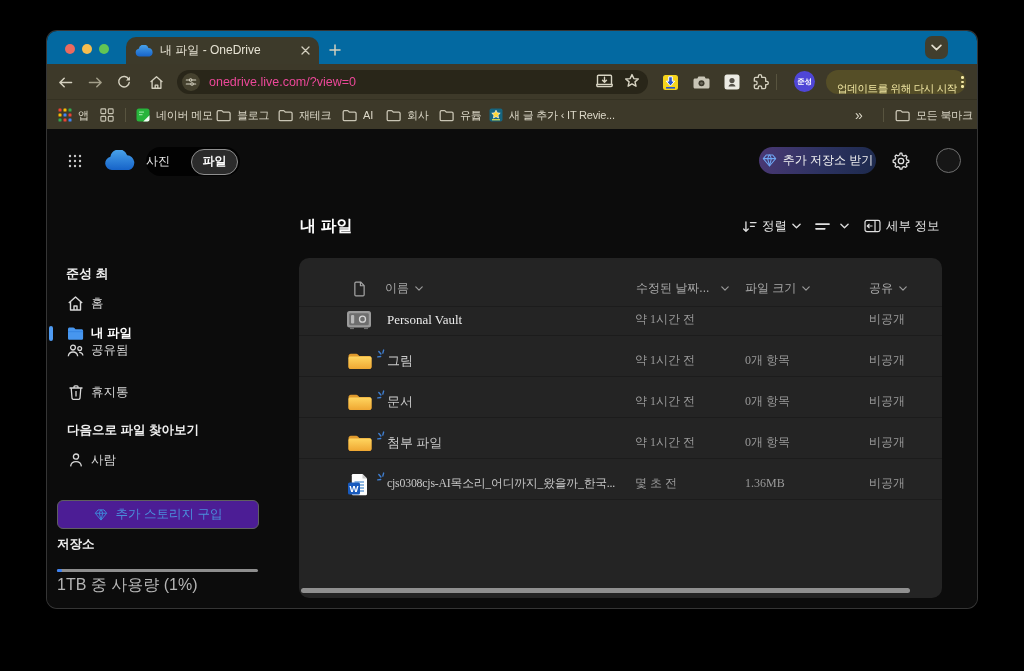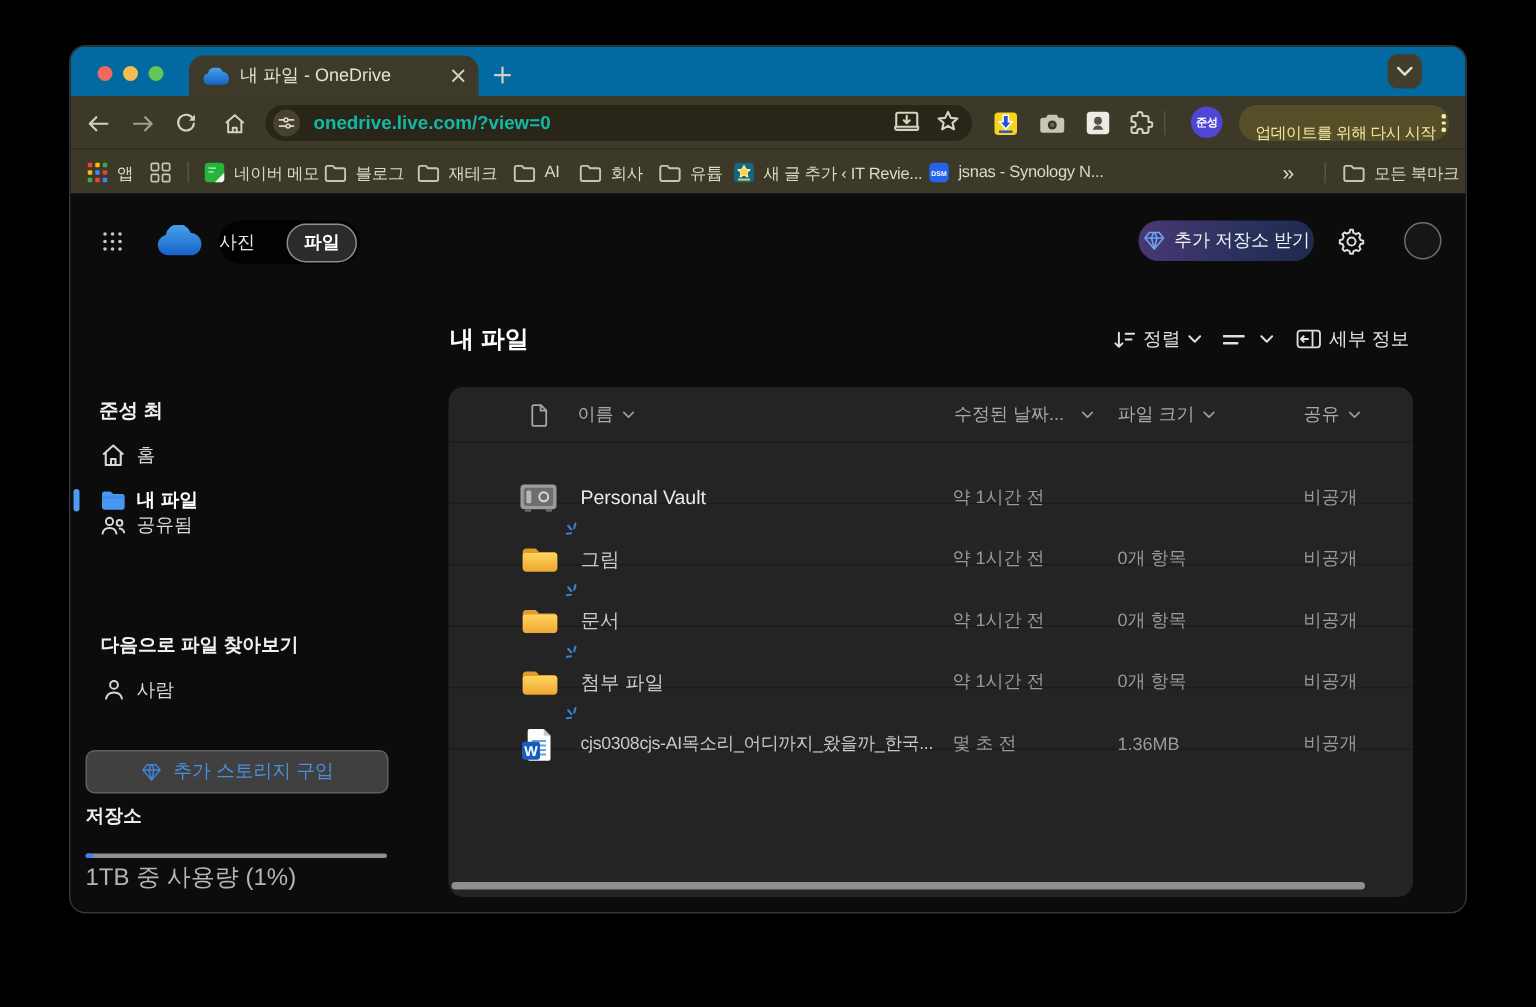--- a/index.html
+++ b/index.html
@@ -20,21 +20,21 @@
   .newtab { position:absolute; left:276px; top:7px; width:24px; height:24px; display:flex; align-items:center; justify-content:center; }
   .winchev { position:absolute; left:878px; top:5px; width:23px; height:23px; border-radius:7px;
              background:#413e2d; display:flex; align-items:center; justify-content:center; }
 
   .toolbar { position:absolute; left:0; top:33px; width:930px; height:35px; background:#3d3929; }
   .navic { position:absolute; top:9px; width:18px; height:18px; display:flex; align-items:center; justify-content:center; }
   .urlpill { position:absolute; left:130px; top:6px; width:471px; height:24px; border-radius:12px;
              background:#292619; display:flex; align-items:center; }
   .tunecircle { width:18px; height:18px; border-radius:50%; background:#45412e; margin-left:5px;
                 display:flex; align-items:center; justify-content:center; }
-  .urltext { font-size:12.5px; font-weight:700; color:#14b8a6; margin-left:9px; flex:1; }
+  .urltext { font-size:12.5px; font-weight:400; color:#ec4899; margin-left:9px; flex:1; }
   .extic { position:absolute; top:9px; width:18px; height:18px; display:flex; align-items:center; justify-content:center; }
   .vsep { position:absolute; width:1px; background:#58543f; }
   .avatar-chrome { position:absolute; left:747px; top:7px; width:21px; height:21px; border-radius:50%;
                    background:#4f46d6; color:#fff; font-size:7.5px; font-weight:700;
                    display:flex; align-items:center; justify-content:center; letter-spacing:-.3px; }
   .updatepill { position:absolute; left:779px; top:6px; width:140px; height:24px; border-radius:12px;
                 background:#554e27; display:flex; align-items:center; padding:0 7px 0 11px; }
   .updatetext { font-size:10.5px; color:#f3e9a4; flex:1; white-space:nowrap; letter-spacing:-.3px;margin-top:14px; }
   .kebab { display:flex; flex-direction:column; gap:2px; margin-left:4px; }
   .kebab i { width:2.5px; height:2.5px; border-radius:50%; background:#f3e9a4; }
@@ -69,39 +69,39 @@
                background:linear-gradient(90deg,#2e68d9,#5a52d4); display:flex; align-items:center;
                justify-content:center; gap:7px; color:#fff; font-size:11.5px; white-space:nowrap; letter-spacing:-.2px; }
   .sb-owner { position:absolute; left:19px; top:136px; font-size:13px; font-weight:700; color:#f0f0f0; }
   .sb-item { position:absolute; left:0; width:253px; height:28px; display:flex; align-items:center; }
   .sb-item .ic { width:17px; height:17px; margin-left:20px; display:flex; align-items:center; justify-content:center; }
   .sb-item .lbl { margin-left:7px; font-size:12.5px; color:#d8d8d8; }
   .sb-item.sel .lbl { color:#fff; font-weight:700; }
   .selbar { position:absolute; left:2px; top:197px; width:3.5px; height:15px; border-radius:2px; background:#4f9bf2; }
   .sb-section { position:absolute; left:20px; top:293px; font-size:12.5px; font-weight:700; color:#f0f0f0; }
   .buybtn { position:absolute; left:10px; top:371px; width:202px; height:29px; border-radius:6px;
-            border:1px solid #5f5f5f; background:#404040; display:flex; align-items:center;
+            border:1px solid #5f5f5f; background:#4c1d95; display:flex; align-items:center;
             justify-content:center; gap:8px; }
   .buybtn span { font-size:12.5px; color:#4a8fdc; }
   .sb-storage { position:absolute; left:10px; top:407px; font-size:12.5px; font-weight:700; color:#ededed; }
   .sb-prog { position:absolute; left:10px; top:440px; width:201px; height:2.5px; border-radius:2px; background:#8e8e8e; }
   .sb-prog i { position:absolute; left:0; top:0; width:5px; height:2.5px; border-radius:2px; background:#3b82f6; }
   .sb-usage { position:absolute; left:10px; top:446px; font-size:16px; color:#b5b5b5; }
 
   .main-title { position:absolute; left:253px; top:87px; font-size:16px; font-weight:700; color:#fff; }
   .mt-tool { position:absolute; top:88px; height:18px; display:flex; align-items:center; gap:5px; }
   .mt-tool span { font-size:12.5px; color:#e3e3e3; }
 
   .panel { position:absolute; left:252px; top:129px; width:643px; height:340px; border-radius:10px;
            background:#242424; }
-  .thead { position:absolute; left:0; top:0; width:643px; height:37px; border-bottom:1px solid #1c1c1c;
+  .thead { position:absolute; left:0; top:12px; width:643px; height:37px; border-bottom:1px solid #1c1c1c;
            font-size:12px; color:#a9a9a9; }
   .th { position:absolute; top:0; height:37px; display:flex; align-items:center; gap:6px; }
   .trow { position:absolute; left:0; width:643px; height:41px; border-bottom:1px solid #1c1c1c; }
-  .cell { position:absolute; top:16px; height:41px; display:flex; align-items:center; }
+  .cell { position:absolute; top:4px; height:41px; display:flex; align-items:center;font-family:Liberation Serif, serif; }
   .fname { font-size:13px; color:#c9c9c9; white-space:nowrap; }
   .fname.bright { color:#ebebeb; }
   .meta { font-size:12px; color:#9a9a9a; }
   .sparkle { position:absolute; left:78px; top:8px; }
   .hscroll { position:absolute; left:2px; top:330px; width:609px; height:4.5px; border-radius:3px; background:#909090; }
 </style>
 </head>
 <body>
 
 <svg width="0" height="0" style="position:absolute">
@@ -423,27 +423,20 @@
         <span class="bm-label">유튭</span>
       </div>
       <div class="bm" style="left:442px">
         <svg width="14" height="14" viewBox="0 0 14 14">
           <rect x="0.5" y="0.5" width="13" height="13" rx="2" fill="#17657f"></rect>
           <path fill="#ffd633" stroke="#fff" stroke-width=".6" d="M7 2.2l1.3 2.6 2.9.4-2.1 2 .5 2.9L7 8.7 4.4 10.1l.5-2.9-2.1-2 2.9-.4L7 2.2z"></path>
           <rect x="3" y="11" width="8" height="1.4" fill="#e8e44c" opacity=".85"></rect>
         </svg>
         <span class="bm-label">새 글 추가 ‹ IT Revie...</span>
       </div>
-      <div class="bm" style="left:572px">
-        <svg width="14" height="14" viewBox="0 0 14 14">
-          <rect x="0.5" y="0.5" width="13" height="13" rx="3" fill="#2563eb"></rect>
-          <text x="7" y="9.2" font-size="4.6" font-weight="700" fill="#fff" text-anchor="middle" font-family="Liberation Sans,sans-serif">DSM</text>
-        </svg>
-        <span class="bm-label">jsnas - Synology N...</span>
-      </div>
       <div class="bm" style="left:808px">
         <span class="bm-label" style="margin-left:0;font-size:14px">»</span>
       </div>
       <div class="vsep" style="left:836px;top:8px;height:14px"></div>
       <div class="bm" style="left:848px">
         <svg width="15" height="13">
             <use href="#sym-bmfolder"></use>
           </svg>
         <span class="bm-label">모든 북마크</span>
       </div>
@@ -508,20 +501,28 @@
       </div>
       <div class="selbar"></div>
       <div class="sb-item" style="top:207px">
         <span class="ic">
             <svg width="17" height="15">
               <use href="#sym-people"></use>
             </svg>
           </span>
         <span class="lbl">공유됨</span>
       </div>
+      <div class="sb-item" style="top:249px">
+        <span class="ic">
+            <svg width="16" height="17">
+              <use href="#sym-trash"></use>
+            </svg>
+          </span>
+        <span class="lbl">휴지통</span>
+      </div>
       <div class="sb-section">다음으로 파일 찾아보기</div>
       <div class="sb-item" style="top:317px">
         <span class="ic">
             <svg width="16" height="16">
               <use href="#sym-person"></use>
             </svg>
           </span>
         <span class="lbl">사람</span>
       </div>
       <div class="buybtn">

